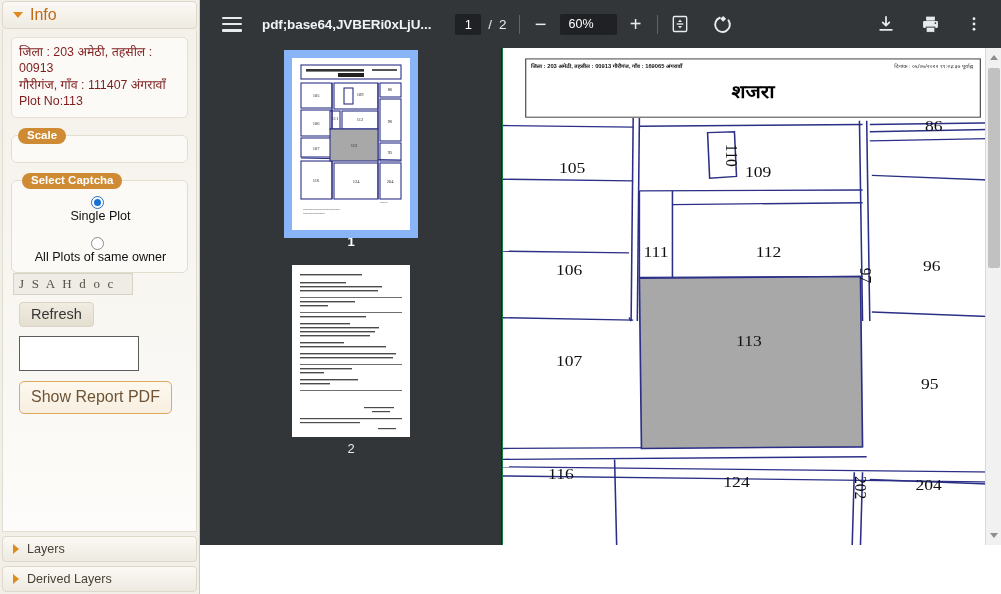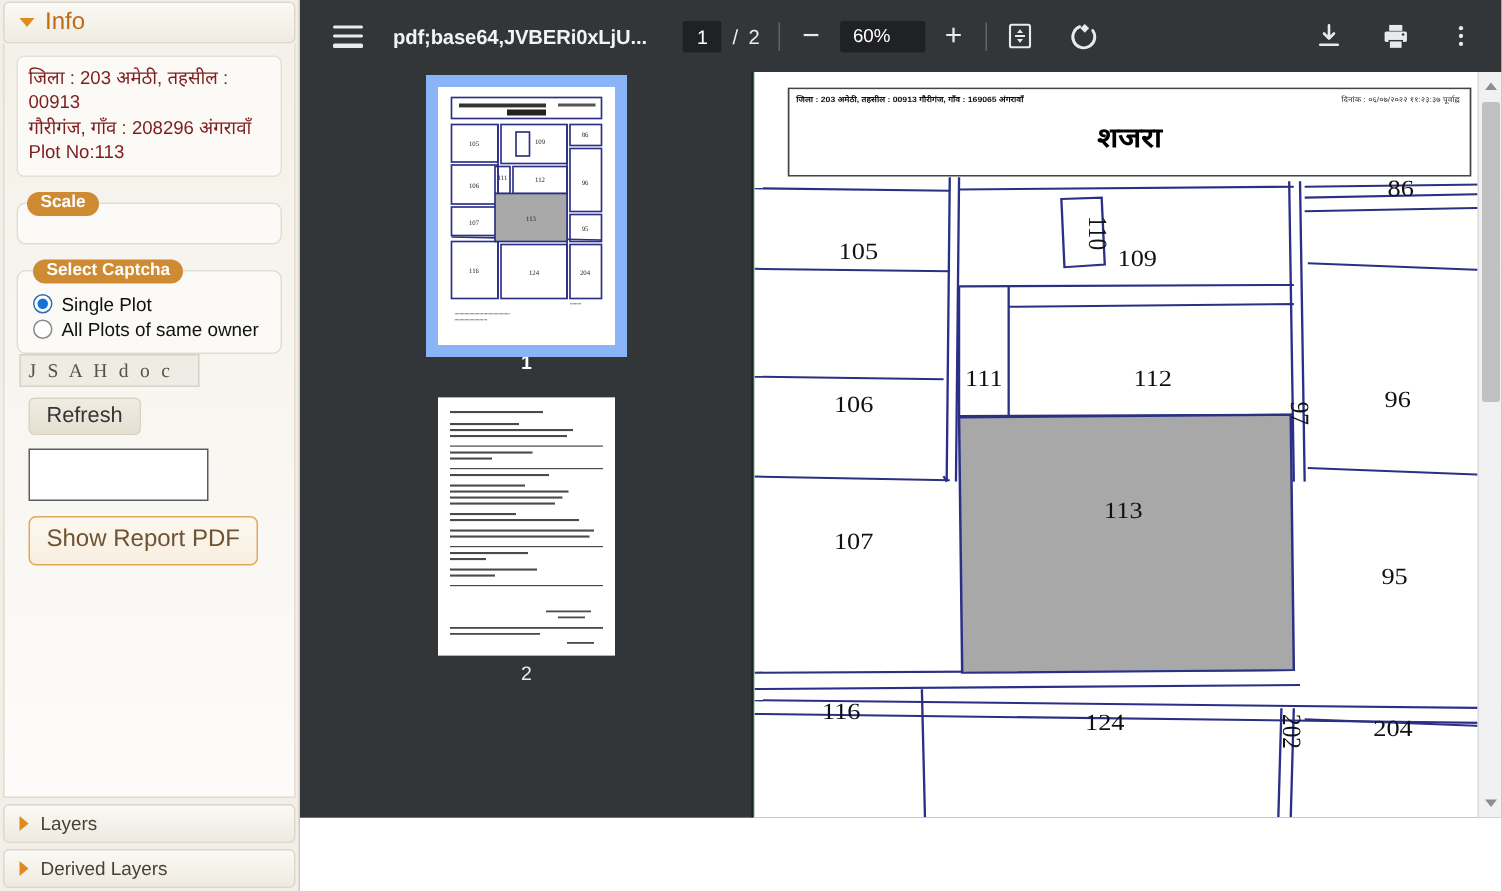--- a/index.html
+++ b/index.html
@@ -83,22 +83,23 @@
     font-size: 11.5px;
     font-weight: bold;
     border-radius: 8px;
     padding: 1.5px 9px 2.5px 9px;
     margin-left: 2px;
   }
   .radio-row {
     display: flex; align-items: center;
     font-size: 12.6px; color: #111;
     margin: 1px 0 0 2px;
-  }
-  .radio-row + .radio-row { margin-top: 3px; }
+    flex-direction: column;
+  }
+  .radio-row + .radio-row { margin-top: 14px; }
   .rb {
     width: 13px; height: 13px; border-radius: 50%;
     border: 1px solid #8a8a8a; background: #fff;
     margin-right: 6px; flex: none; position: relative;
   }
   .rb.on { border: 1px solid #2a6fb8; background: #fff; }
   .rb.on::after {
     content: ""; position: absolute; left: 2px; top: 2px;
     width: 7px; height: 7px; border-radius: 50%;
     background: #1673d4;
@@ -282,21 +283,21 @@
 
     <div class="panel-header">
       <span class="tri tri-down"></span>
       <span>Info</span>
     </div>
 
     <div id="info-body">
 
       <div class="info-box">
         <div class="ln">जिला : 203 अमेठी, तहसील : 00913</div>
-        <div class="ln">गौरीगंज, गाँव : 208296 अंगरावाँ</div>
+        <div class="ln">गौरीगंज, गाँव : 111407 अंगरावाँ</div>
         <div class="ln">Plot No:113</div>
       </div>
 
       <fieldset class="box scale">
         <legend class="lg">Scale</legend>
         <div style="height:10px"></div>
       </fieldset>
 
       <fieldset class="box">
         <legend class="lg">Select Captcha</legend>

